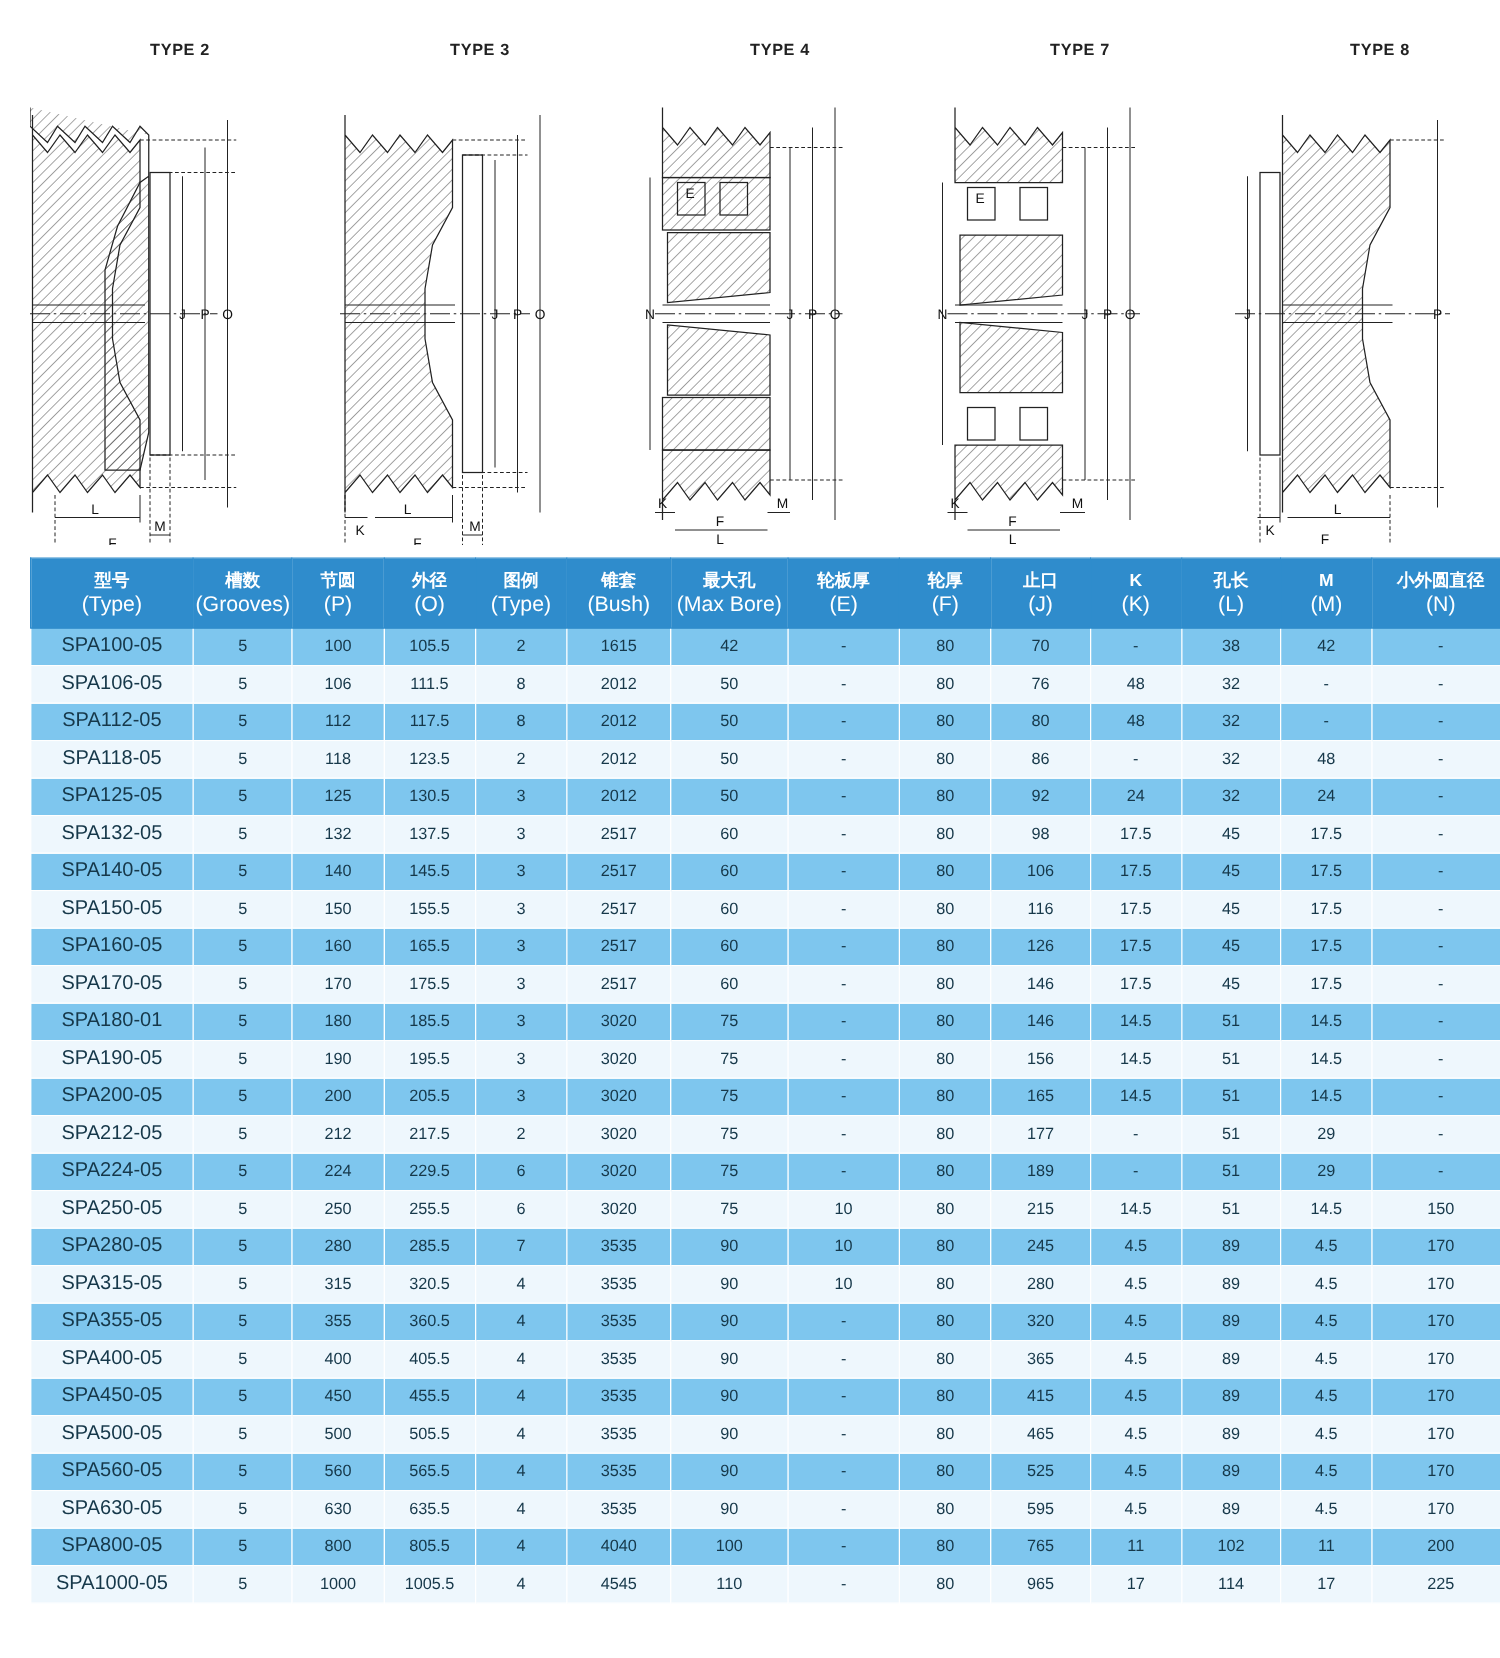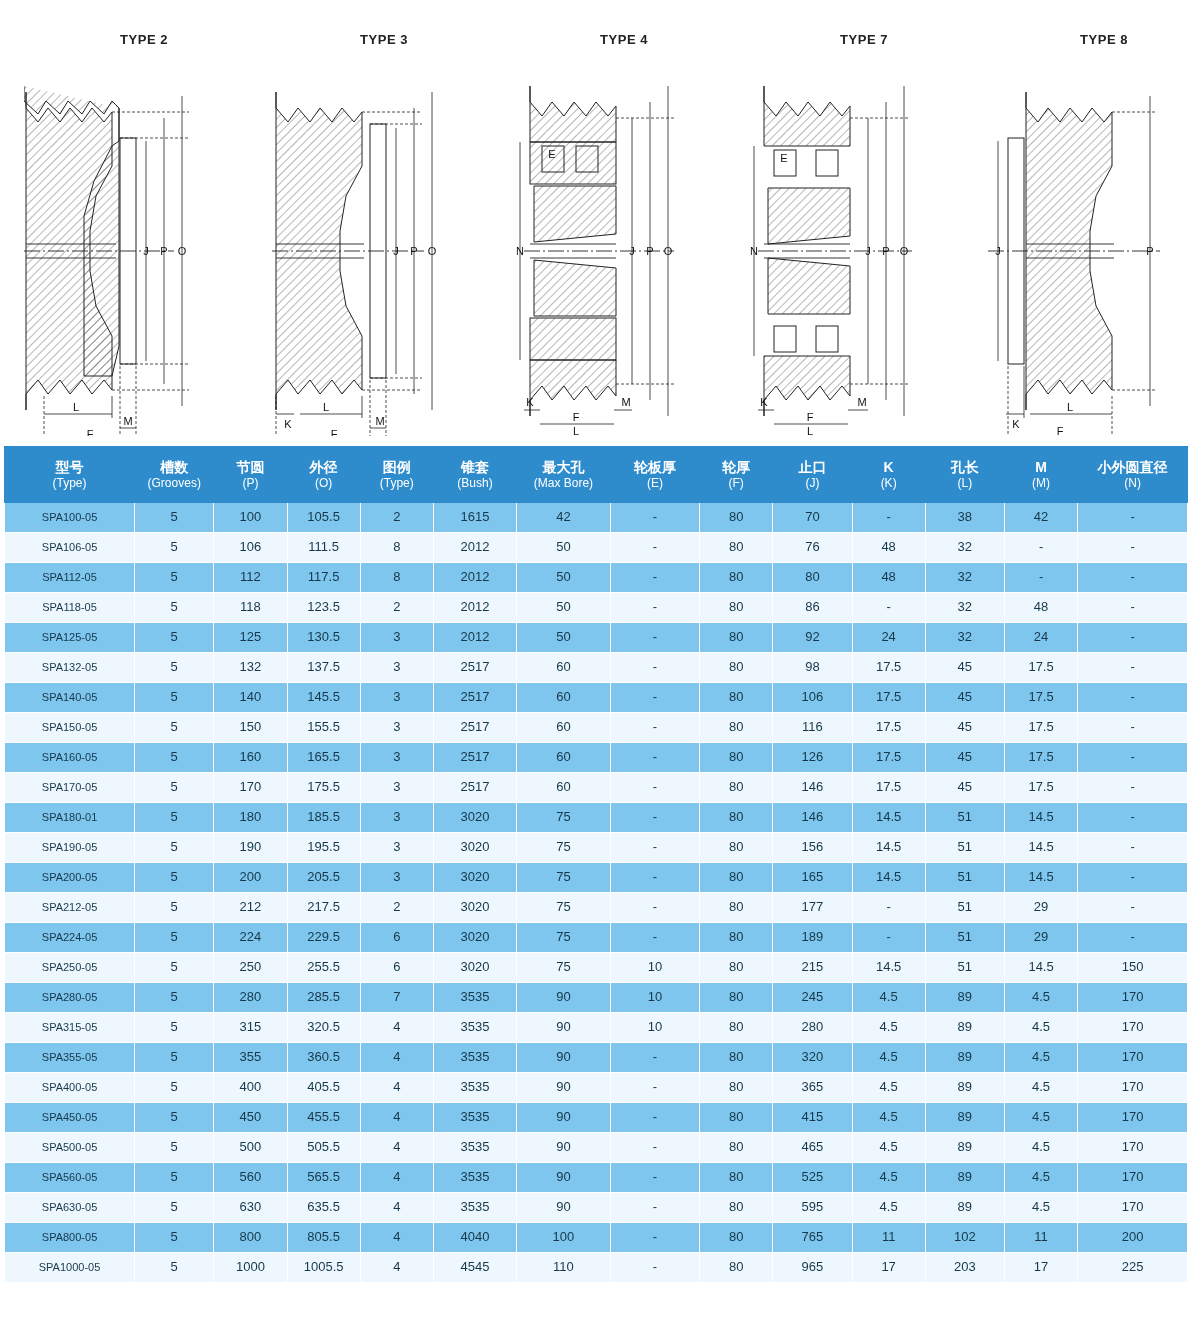--- a/index.html
+++ b/index.html
@@ -35,21 +35,21 @@
     left: 0; right: 0;
     text-align: center;
     font-size: 13px;
     font-weight: bold;
     color: #222;
     letter-spacing: 0.5px;
   }
   .dia svg { position: absolute; top: 28px; left: 0; width: 100%; height: 390px; }
 
   
-  .tbl-wrap { padding: 6px 8px 14px 4px; }
+  .tbl-wrap { padding: 6px 8px 14px 24px; }
   table.spec {
     border-collapse: collapse;
     width: 1184px;
     table-layout: fixed;
     font-size: 13px;
   }
   table.spec th, table.spec td {
     border: 1px solid #ffffff;
     text-align: center;
     vertical-align: middle;
@@ -59,24 +59,24 @@
   }
   table.spec thead th {
     background: #2f8ccc;
     color: #ffffff;
     font-weight: bold;
     border: 1px solid #2f8ccc;
     font-size: 13.5px;
     height: 56px;
   }
   thead .hdr-cn { display: block; font-size: 14px; }
-  thead .hdr-en { display: block; font-size: 12px; font-weight: normal; margin-top: 2px; }
+  thead .hdr-en { display: block; font-size: 17px; font-weight: normal; margin-top: 2px; }
   tbody tr.odd td { background: #7ec6ee; color: #16384a; }
   tbody tr.even td { background: #eef7fd; color: #16384a; }
-  tbody td.model { font-size: 11px; }
+  tbody td.model { font-size: 16px; }
   tbody tr td:first-child { }
 </style>
 </head>
 <body>
 
 <div class="page">
 
   <div class="diagrams">
 
     <div class="dia">
@@ -838,21 +838,21 @@
             <td>5</td>
             <td>1000</td>
             <td>1005.5</td>
             <td>4</td>
             <td>4545</td>
             <td>110</td>
             <td>-</td>
             <td>80</td>
             <td>965</td>
             <td>17</td>
-            <td>203</td>
+            <td>114</td>
             <td>17</td>
             <td>225</td>
           </tr>
         </tbody>
     </table>
   </div>
 
 </div>
 
 </body></html>

